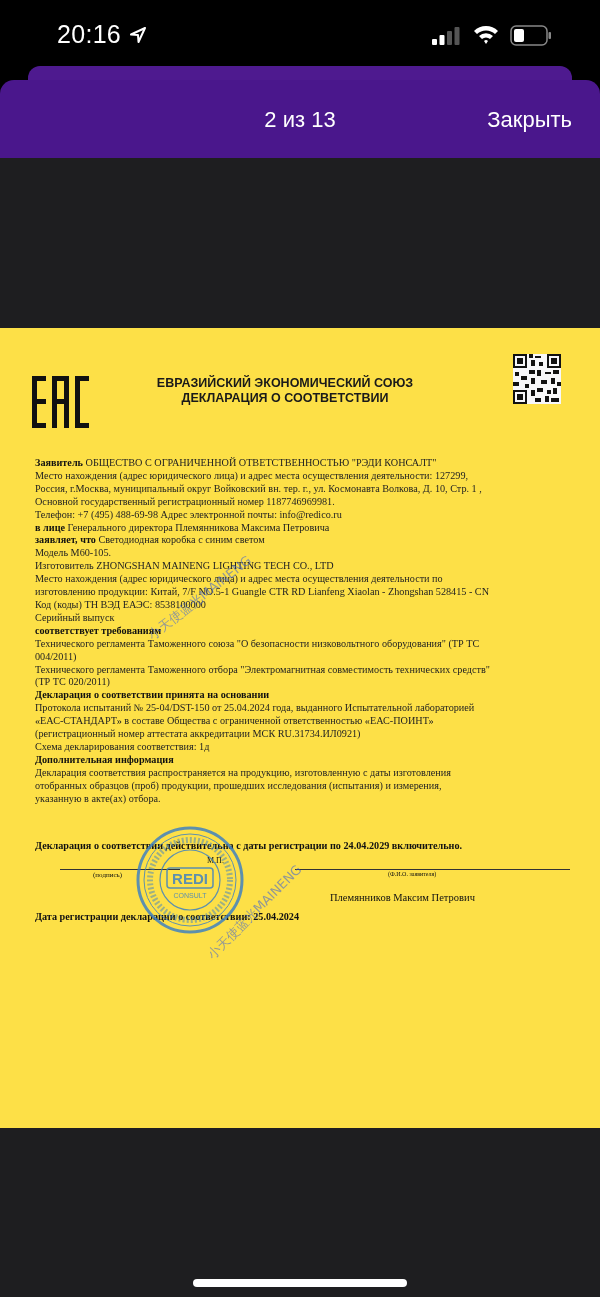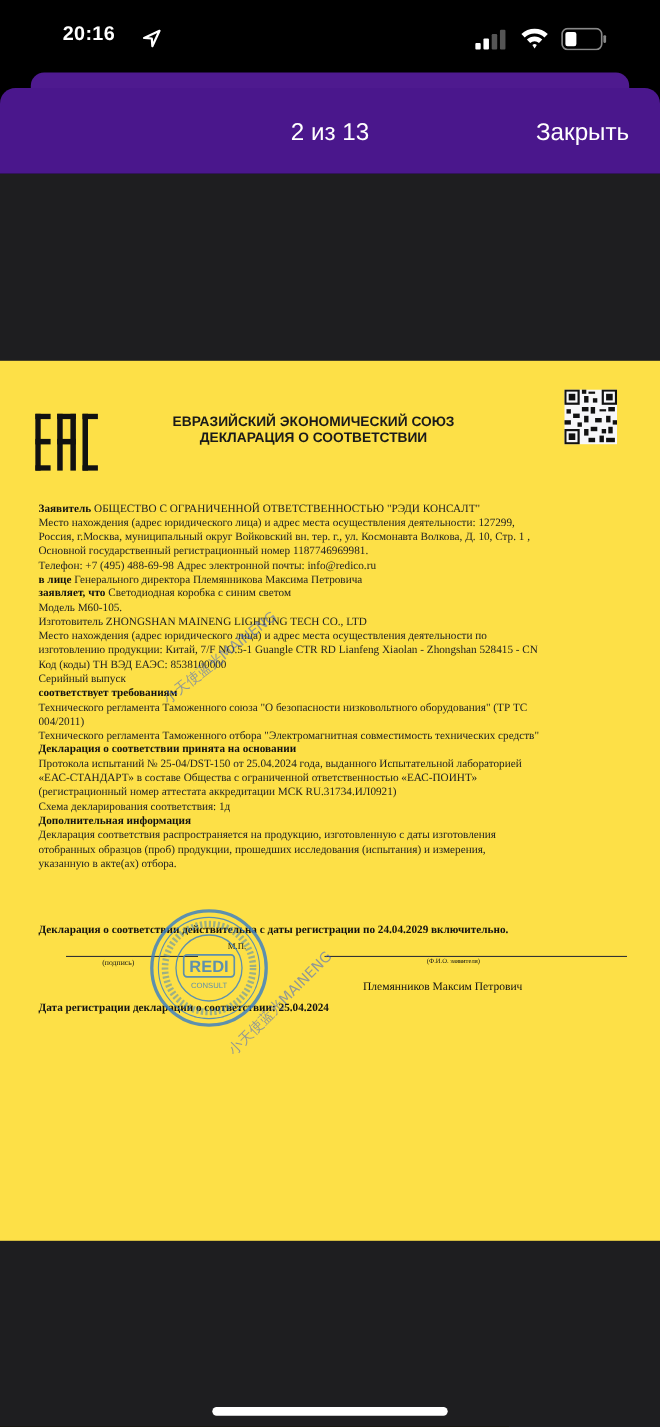--- a/index.html
+++ b/index.html
@@ -1,20 +1,20 @@
 <!DOCTYPE html>
 <html><head>
 <meta charset="utf-8">
 <style>
   * { box-sizing: border-box; margin: 0; padding: 0; }
   html, body { width: 600px; height: 1297px; background: #000; overflow: hidden; }
   body { position: relative; font-family: "Liberation Sans", sans-serif; color: #fff; }
 
   .status-bar { position: absolute; left: 0; top: 0; width: 600px; height: 66px; background: #000; }
-  .status-time { position: absolute; left: 57px; top: 20px; font-size: 18px; font-weight: 700; letter-spacing: 0.3px; }
+  .status-time { position: absolute; left: 57px; top: 20px; font-size: 25px; font-weight: 400; letter-spacing: 0.3px; }
   .loc-icon { position: absolute; left: 128px; top: 25px; width: 20px; height: 20px; }
   .signal-icon { position: absolute; left: 432px; top: 26px; width: 30px; height: 20px; }
   .wifi-icon { position: absolute; left: 473px; top: 24px; width: 26px; height: 22px; }
   .battery-icon { position: absolute; left: 510px; top: 25px; width: 42px; height: 21px; }
 
   .sheet-back { position: absolute; left: 28px; top: 66px; width: 544px; height: 40px; background: #4e1a8f; border-radius: 12px 12px 0 0; }
   .nav-header { position: absolute; left: 0; top: 80px; width: 600px; height: 78px; background: #4a178c; border-radius: 14px 14px 0 0; }
   .nav-title { position: absolute; left: 0; width: 600px; top: 27px; text-align: center; font-size: 22px; font-weight: 500; color: #fff; }
   .close-button { position: absolute; right: 28px; top: 27px; font-size: 22px; color: #fff; cursor: pointer; }
 
@@ -148,20 +148,21 @@
       <p><span>Модель M60-105.</span></p>
       <p><span>Изготовитель ZHONGSHAN MAINENG LIGHTING TECH CO., LTD</span></p>
       <p><span>Место нахождения (адрес юридического лица) и адрес места осуществления деятельности по</span></p>
       <p><span>изготовлению продукции: Китай, 7/F NO.5-1 Guangle CTR RD Lianfeng Xiaolan - Zhongshan 528415 - CN</span></p>
       <p><span>Код (коды) ТН ВЭД ЕАЭС: 8538100000</span></p>
       <p><span>Серийный выпуск</span></p>
       <p><b>соответствует требованиям</b></p>
       <p><span>Технического регламента Таможенного союза "О безопасности низковольтного оборудования" (ТР ТС</span></p>
       <p><span>004/2011)</span></p>
       <p><span>Технического регламента Таможенного отбора "Электромагнитная совместимость технических средств"</span></p>
+      <p><span>(ТР ТС 020/2011)</span></p>
       <p><b>Декларация о соответствии принята на основании</b></p>
       <p><span>Протокола испытаний № 25-04/DST-150 от 25.04.2024 года, выданного Испытательной лабораторией</span></p>
       <p><span>«ЕАС-СТАНДАРТ» в составе Общества с ограниченной ответственностью «ЕАС-ПОИНТ»</span></p>
       <p><span>(регистрационный номер аттестата аккредитации МСК RU.31734.ИЛ0921)</span></p>
       <p><span>Схема декларирования соответствия: 1д</span></p>
       <p><b>Дополнительная информация</b></p>
       <p><span>Декларация соответствия распространяется на продукцию, изготовленную с даты изготовления</span></p>
       <p><span>отобранных образцов (проб) продукции, прошедших исследования (испытания) и измерения,</span></p>
       <p><span>указанную в акте(ах) отбора.</span></p>
     </div>

